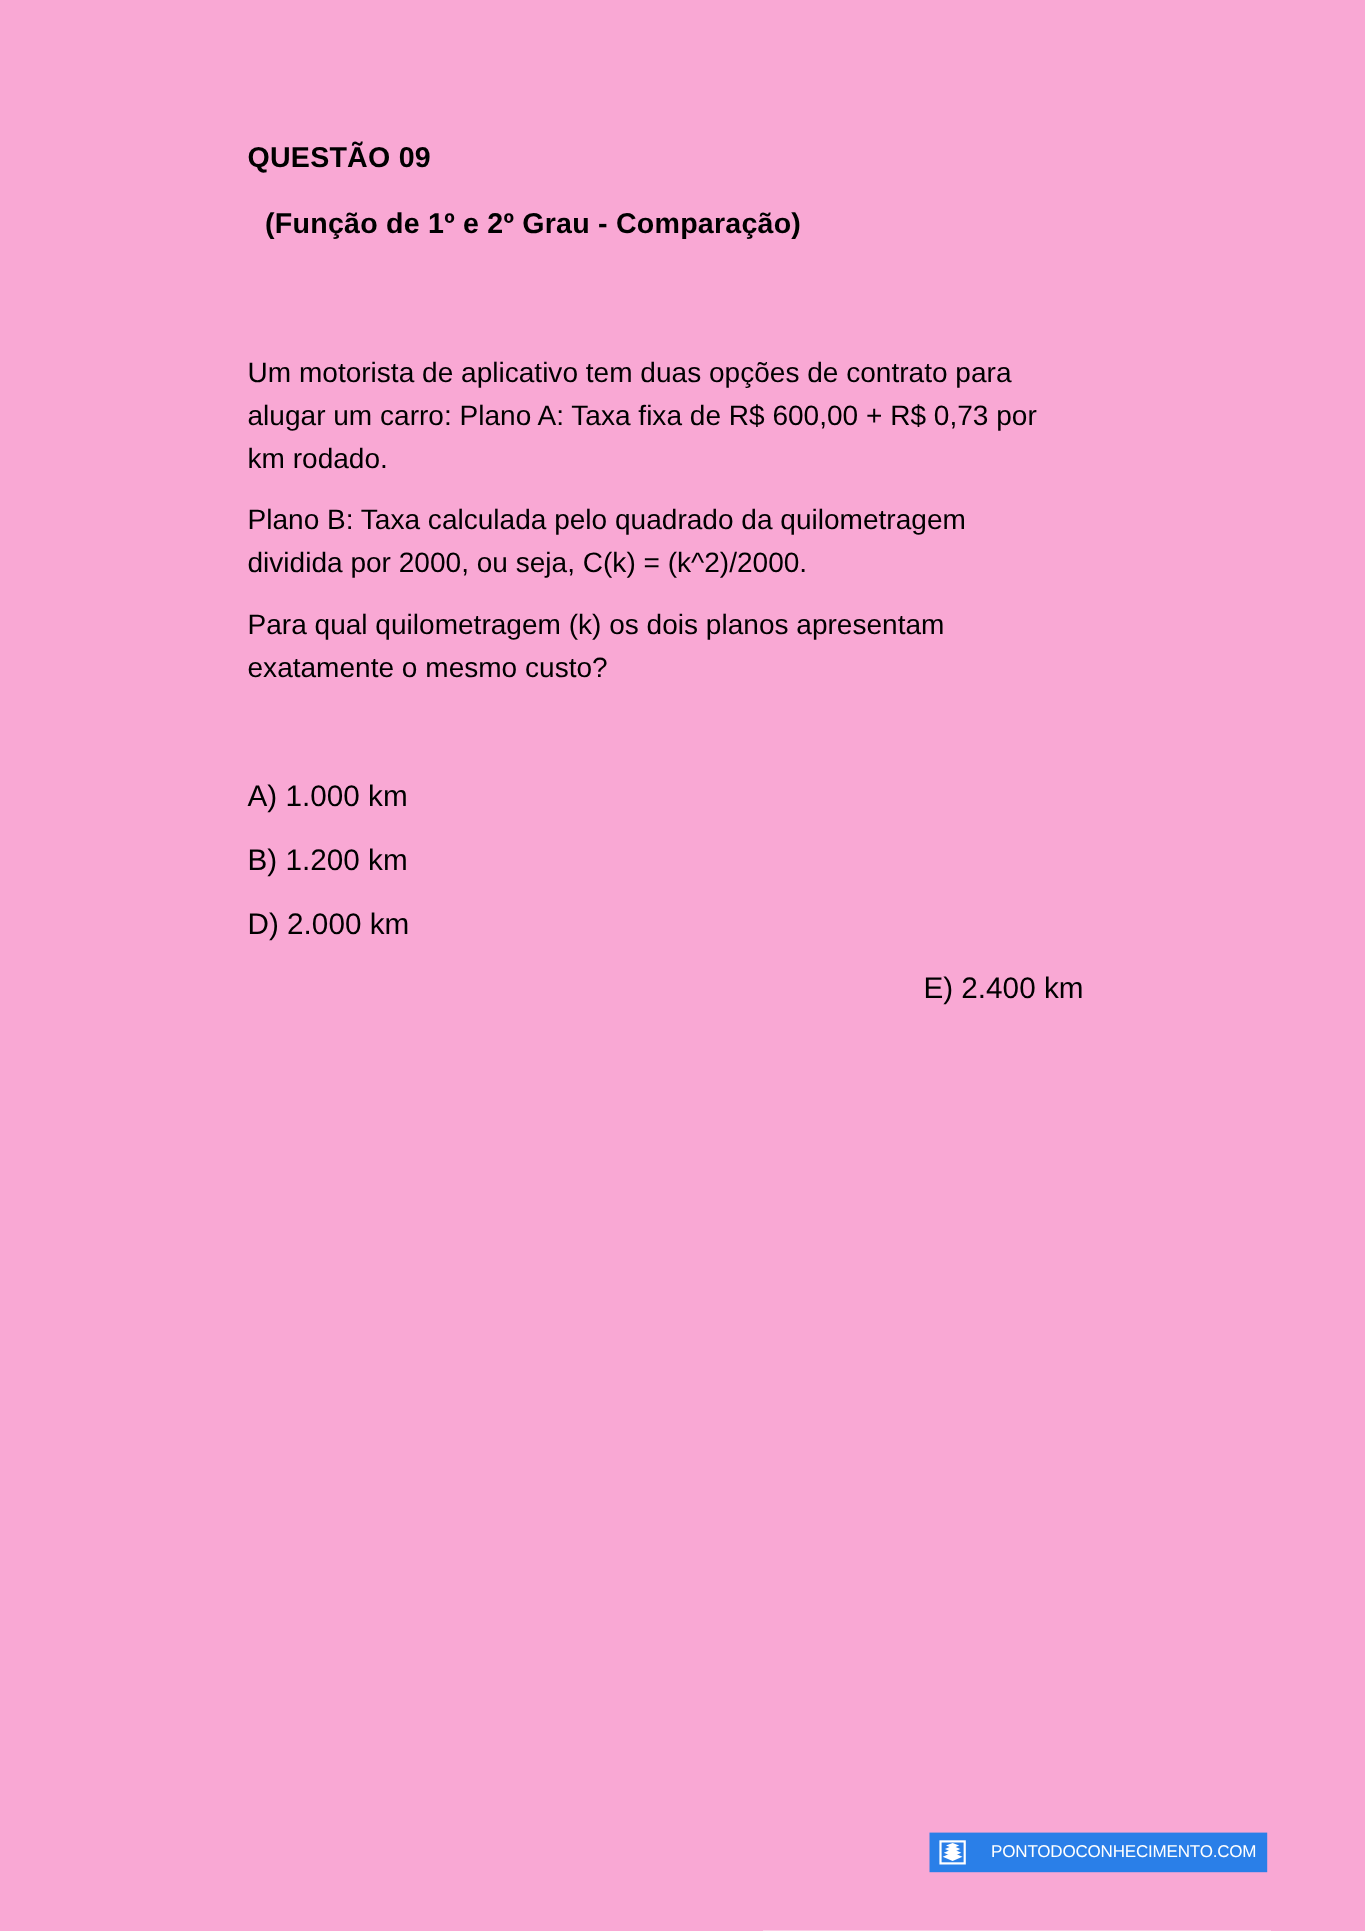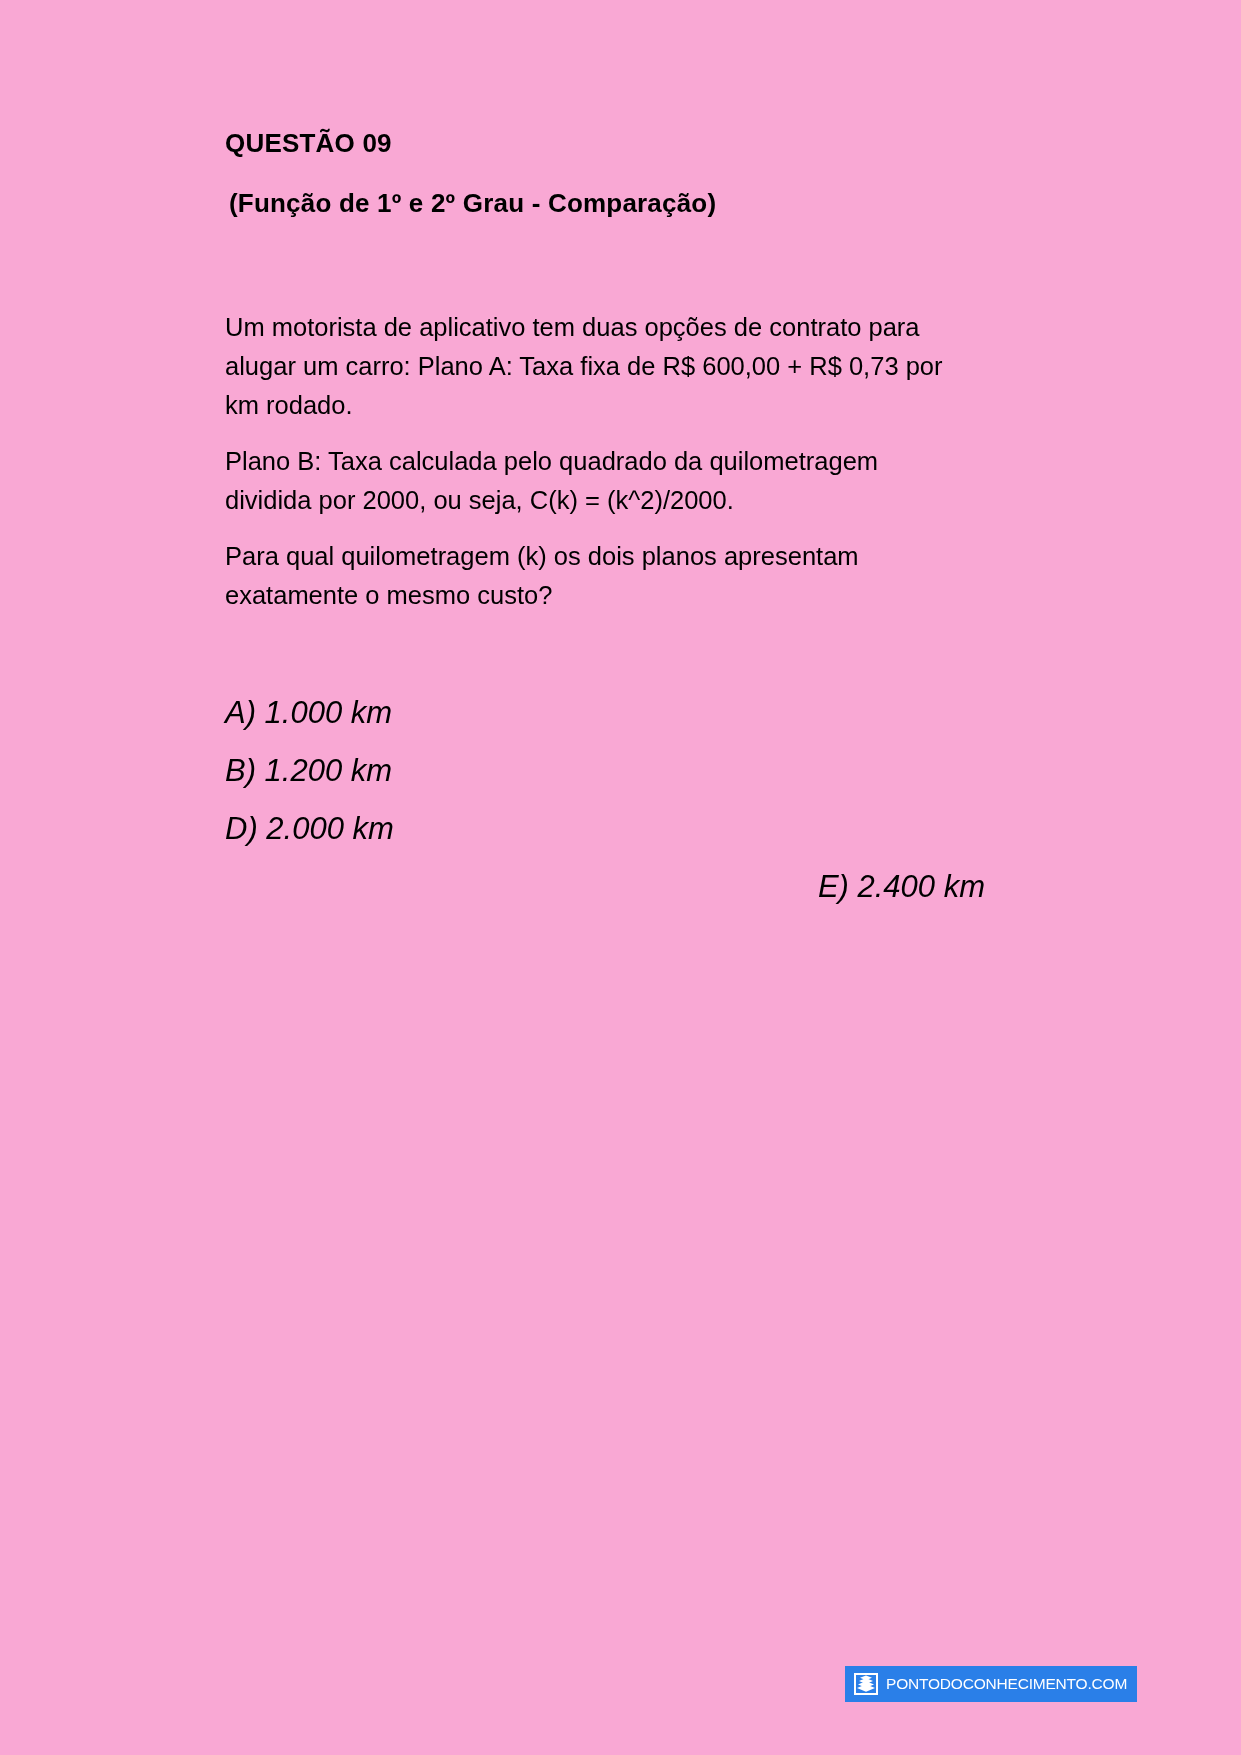--- a/index.html
+++ b/index.html
@@ -33,49 +33,49 @@
     font-weight: bold;
     line-height: 34px;
     letter-spacing: 0.2px;
     margin: 0 0 26px 0;
   }
   .q-subtitle {
     font-size: 26px;
     font-weight: bold;
     line-height: 34px;
     letter-spacing: 0.2px;
-    margin: 4px;
+    margin: 16px;
   }
   .gap-lg { height: 84px; }
   .gap-opts { height: 78px; }
   .para {
     font-size: 25.5px;
     line-height: 39px;
     margin: 0 0 17px 0;
     width: 730px;
   }
   .para.last { margin-bottom: 0; }
   .opt {
-    font-size: 31px;
+    font-size: 27px;
     line-height: 39px;
     margin: 0 0 19px 0;
-    font-style: italic;
   }
   .opt.last { margin-bottom: 0; text-align: right; }
 
   .footer-badge {
     position: absolute;
     left: 845px;
     top: 1666px;
     height: 36px;
     background: #2a7fe8;
     display: flex;
     align-items: center;
     padding: 0 10px 0 8px;
     box-sizing: border-box;
+    gap: 15px;
   }
   .badge-icon {
     width: 26px;
     height: 24px;
     display: block;
     flex: 0 0 auto;
     margin-right: 7px;
   }
   .badge-text {
     font-family: "Liberation Sans", sans-serif;

